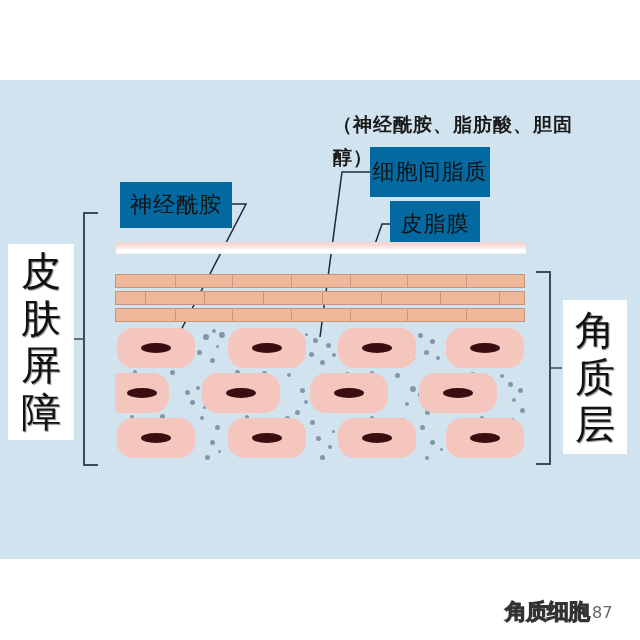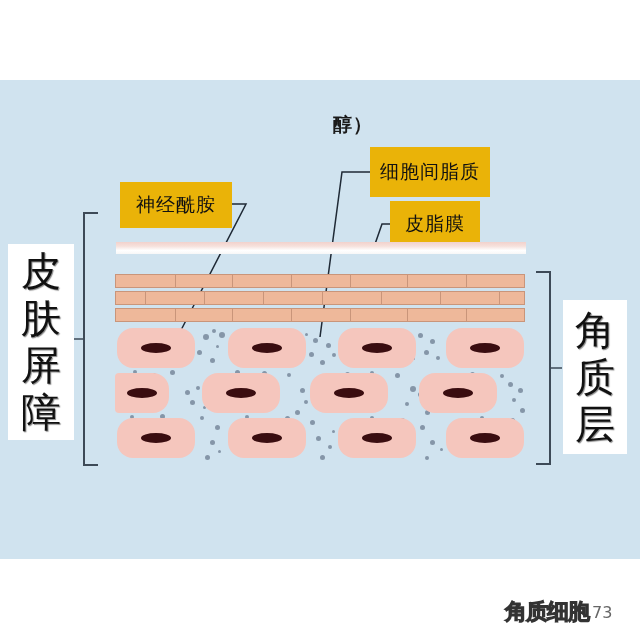--- a/index.html
+++ b/index.html
@@ -6,23 +6,23 @@
   body {
     width: 640px; height: 640px; position: relative; overflow: hidden;
     background: #ffffff;
     font-family: "DejaVu Sans", "Liberation Sans", sans-serif;
   }
   .panel {
     position: absolute; left: 0; top: 80px; width: 640px; height: 479px;
     background: #d0e3ef;
   }
   .label-box {
-    position: absolute; background: #eab308; color: #111;
+    position: absolute; background: #0369a1; color: #111;
     display: flex; align-items: center; justify-content: center;
-    font-size: 19px; letter-spacing: 1px;
+    font-size: 22px; letter-spacing: 1px;
   }
   .note {
     position: absolute; color: #1a1a1a; font-size: 19px; font-weight: bold;
     line-height: 33px; letter-spacing: 1px;
   }
   .big-label {
     position: absolute; background: #ffffff; color: #111;
     font-family: "DejaVu Serif", "Liberation Serif", serif;
     font-size: 40px; line-height: 47px;
     display: flex; flex-direction: column; align-items: center; justify-content: center;
@@ -68,20 +68,21 @@
   <line x1="550" y1="368" x2="562" y2="368" stroke="#3d4a57" stroke-width="1.5"></line>
 
   <path d="M232 204 L246 204 L178 336" fill="none" stroke="#1f2a36" stroke-width="1.5"></path>
 
   <path d="M370 172 L342 172 L320 337" fill="none" stroke="#1f2a36" stroke-width="1.5"></path>
 
   <path d="M390 224 L382 224 L374 247" fill="none" stroke="#1f2a36" stroke-width="1.5"></path>
 </svg>
 
 <div class="note" style="left:333px; top:108px;">
+  <div>（神经酰胺、脂肪酸、胆固</div>
   <div>醇）</div>
 </div>
 
 <div class="label-box" style="left:120px; top:182px; width:112px; height:46px;">
   <span>神经酰胺</span>
 </div>
 <div class="label-box" style="left:370px; top:147px; width:120px; height:50px;">
   <span>细胞间脂质</span>
 </div>
 <div class="label-box" style="left:390px; top:201px; width:90px; height:46px;">
@@ -230,13 +231,13 @@
     <div class="nucleus"></div>
   </div>
 <div class="cell" style="left:338px;top:418px;">
     <div class="nucleus"></div>
   </div>
 <div class="cell" style="left:446px;top:418px;">
     <div class="nucleus"></div>
   </div>
 
 <div class="watermark">角质细胞</div>
-<div class="watermark-tail">73</div>
+<div class="watermark-tail">87</div>
 
 </body></html>

